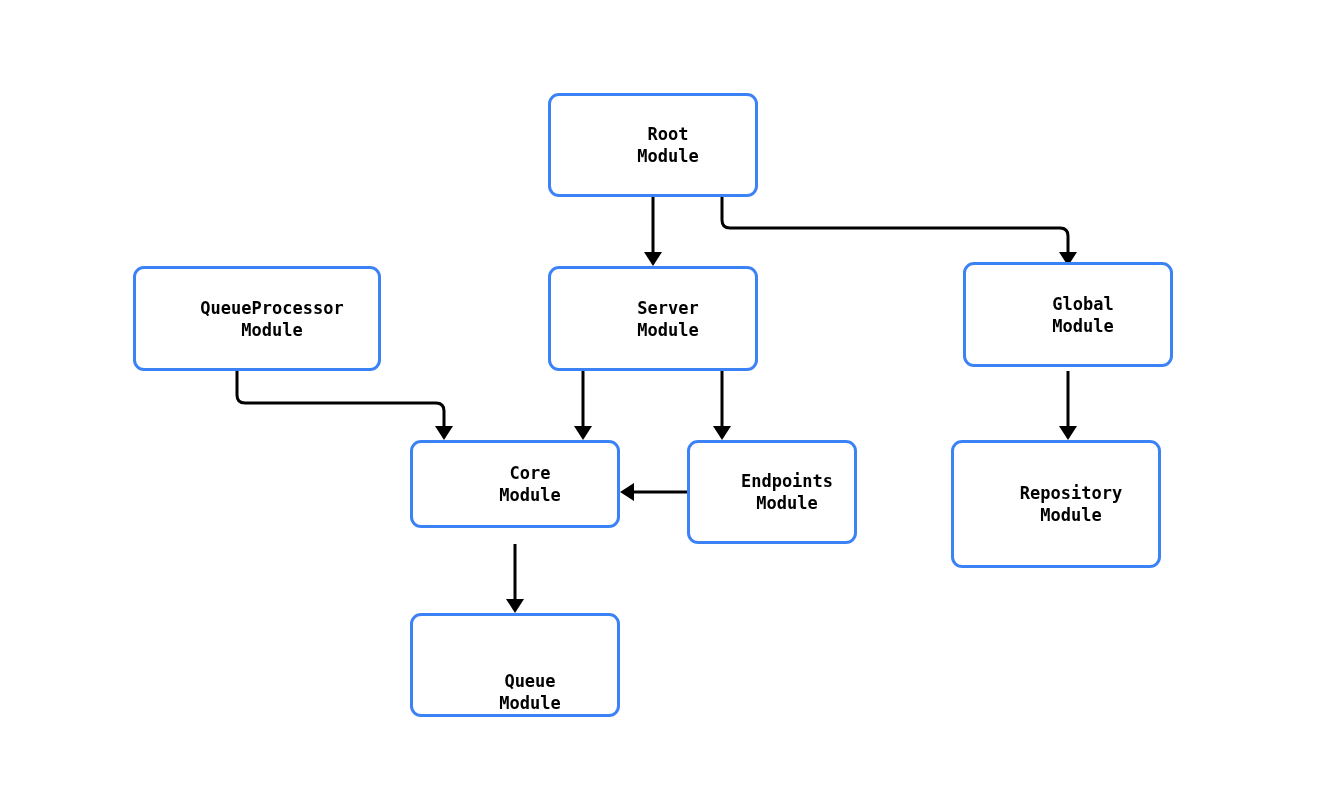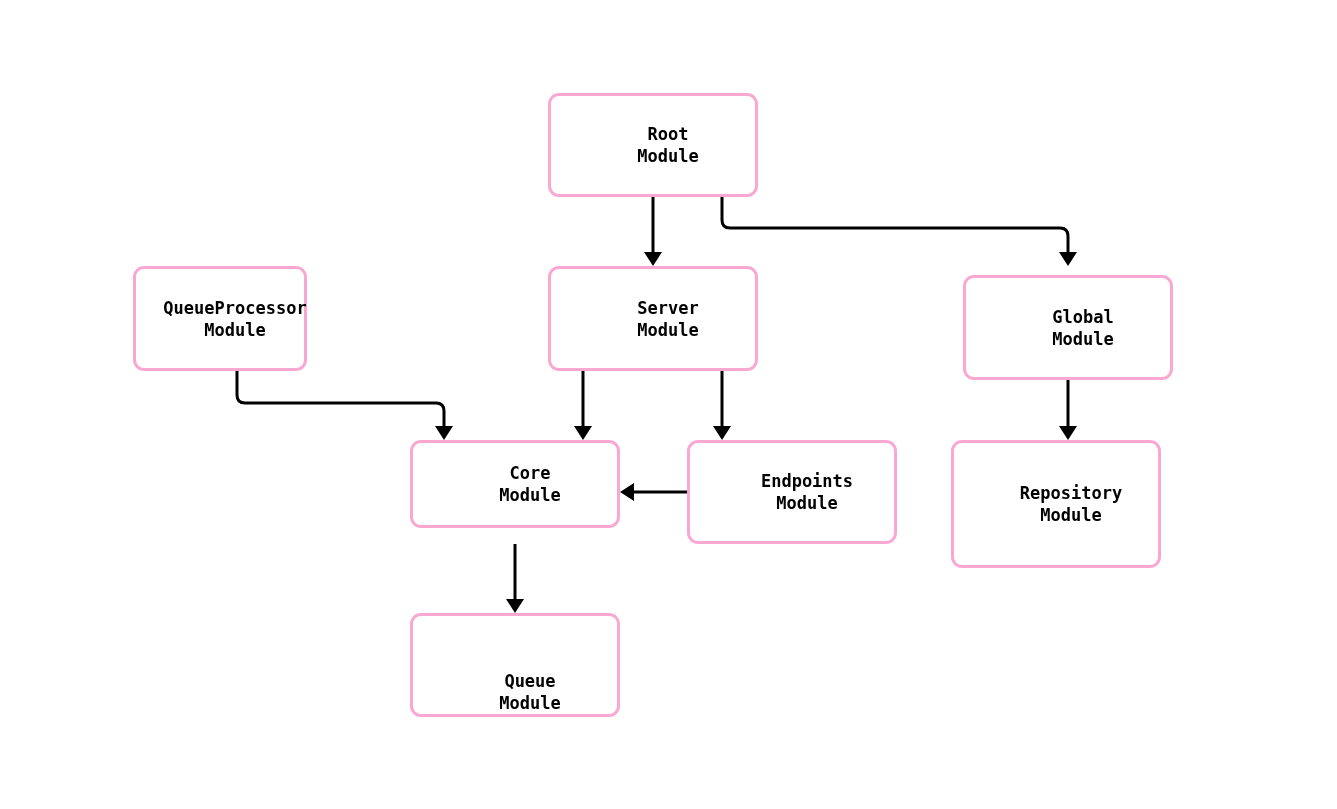--- a/index.html
+++ b/index.html
@@ -25,21 +25,21 @@
     left: 0;
     top: 0;
     width: 1337px;
     height: 809px;
     pointer-events: none;
   }
   .node {
     position: absolute;
     box-sizing: border-box;
     background: #ffffff;
-    border: 3px solid #f9a8d4;
+    border: 3px solid #3b82f6;
     border-radius: 11px;
     display: flex;
     align-items: center;
     justify-content: center;
     text-align: center;
     z-index: 2;
     padding-left: 30px;
   }
   .node-label {
     font-family: "DejaVu Sans Mono", "Liberation Mono", monospace;
@@ -106,41 +106,41 @@
       </g>
 
     </g>
   </svg>
 
   <div class="node" style="left:548px; top:93px; width:210px; height:104px;">
     <span class="node-label">Root
 Module</span>
   </div>
 
-  <div class="node" style="left:133px; top:266px; width:174px; height:105px;">
+  <div class="node" style="left:133px; top:266px; width:248px; height:105px;">
     <span class="node-label">QueueProcessor
 Module</span>
   </div>
 
   <div class="node" style="left:548px; top:266px; width:210px; height:105px;">
     <span class="node-label">Server
 Module</span>
   </div>
 
-  <div class="node" style="left:963px; top:275px; width:210px; height:105px;">
+  <div class="node" style="left:963px; top:262px; width:210px; height:105px;">
     <span class="node-label">Global
 Module</span>
   </div>
 
   <div class="node" style="left:410px; top:440px; width:210px; height:88px;">
     <span class="node-label">Core
 Module</span>
   </div>
 
-  <div class="node" style="left:687px; top:440px; width:210px; height:104px;">
+  <div class="node" style="left:687px; top:440px; width:170px; height:104px;">
     <span class="node-label">Endpoints
 Module</span>
   </div>
 
   <div class="node" style="left:951px; top:440px; width:210px; height:128px;">
     <span class="node-label">Repository
 Module</span>
   </div>
 
   <div class="node" style="left:410px; top:613px; width:210px; height:104px;align-items:flex-end;">

